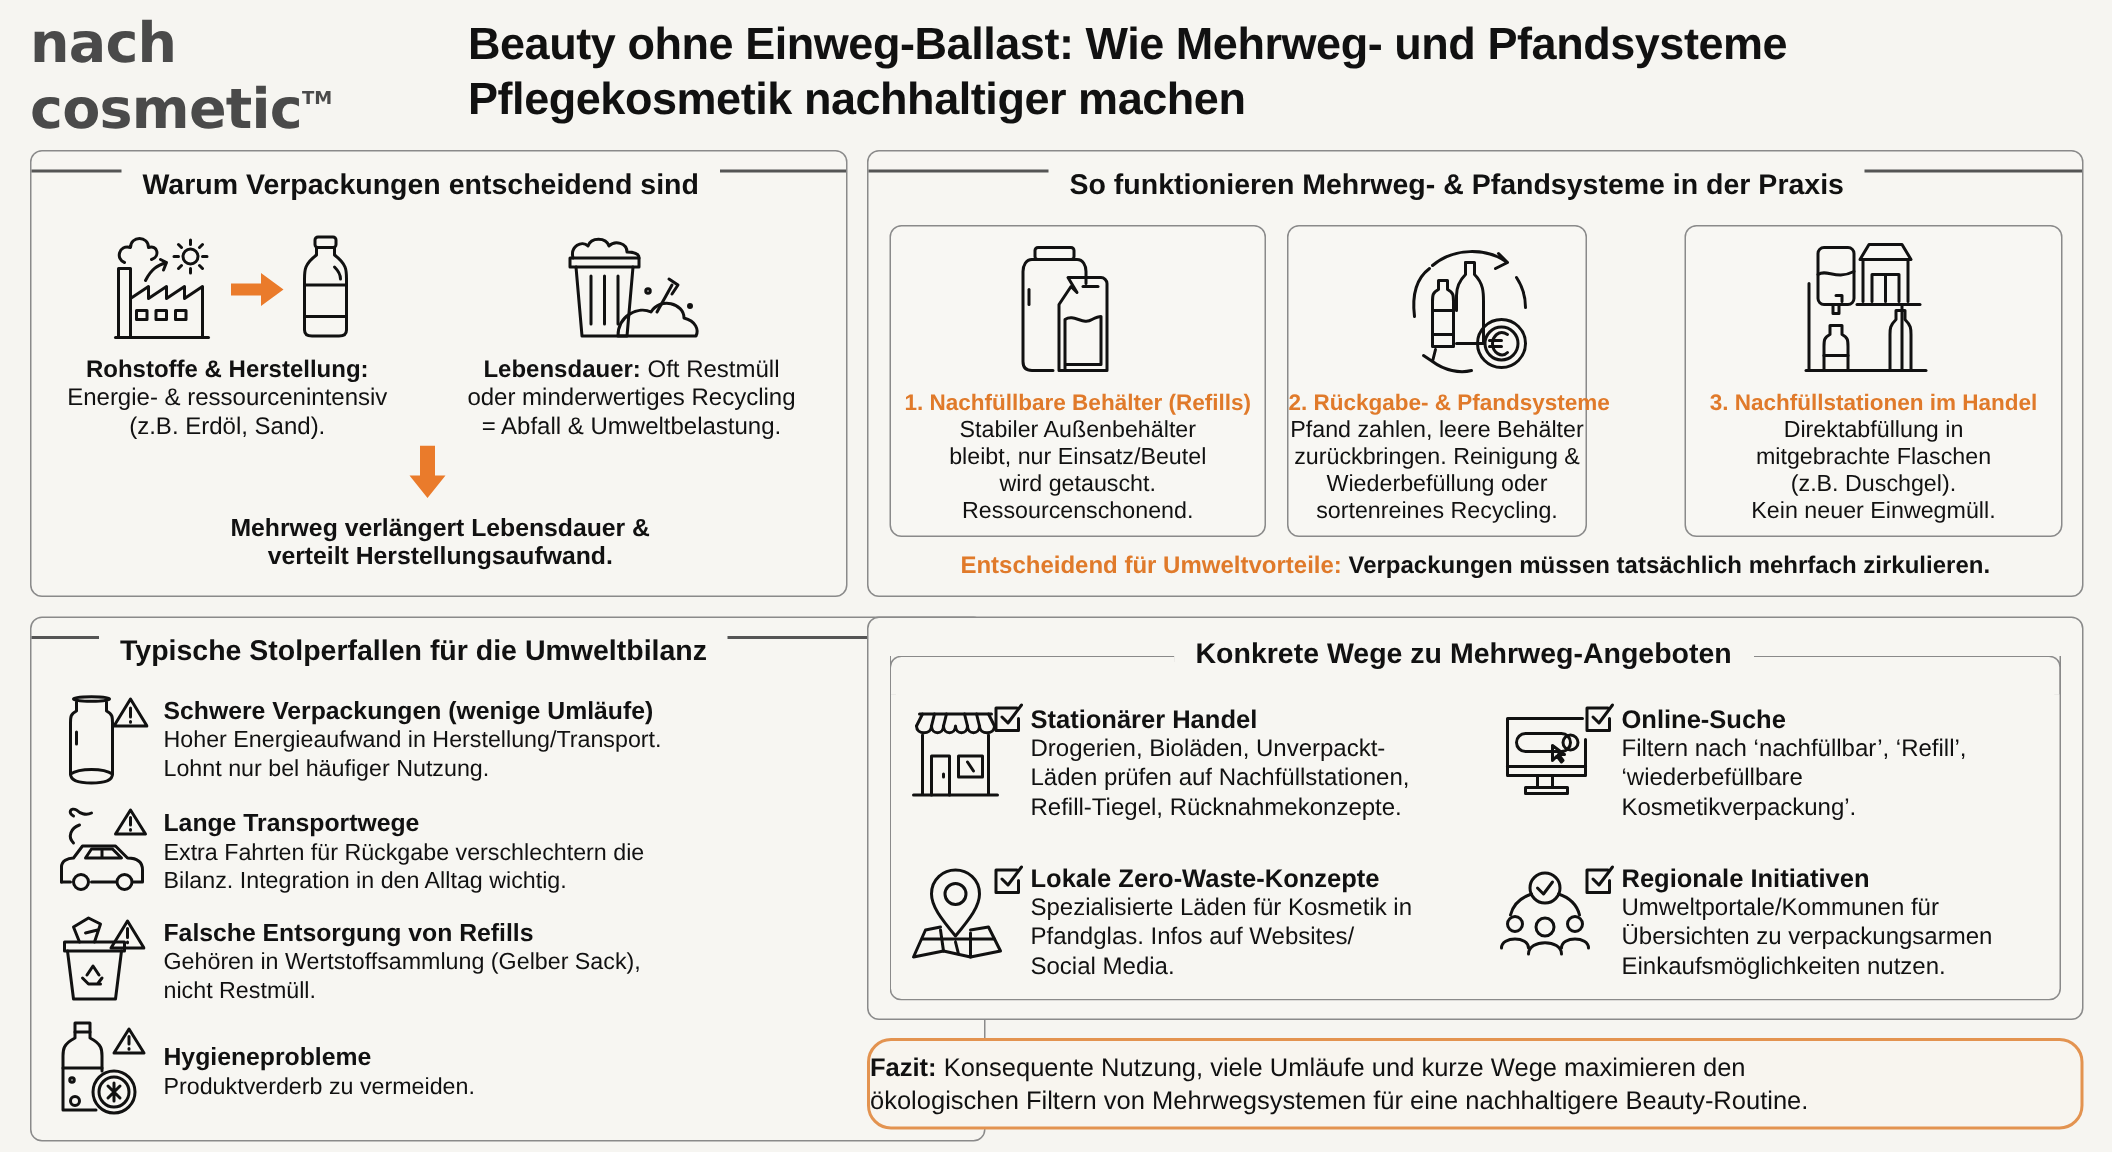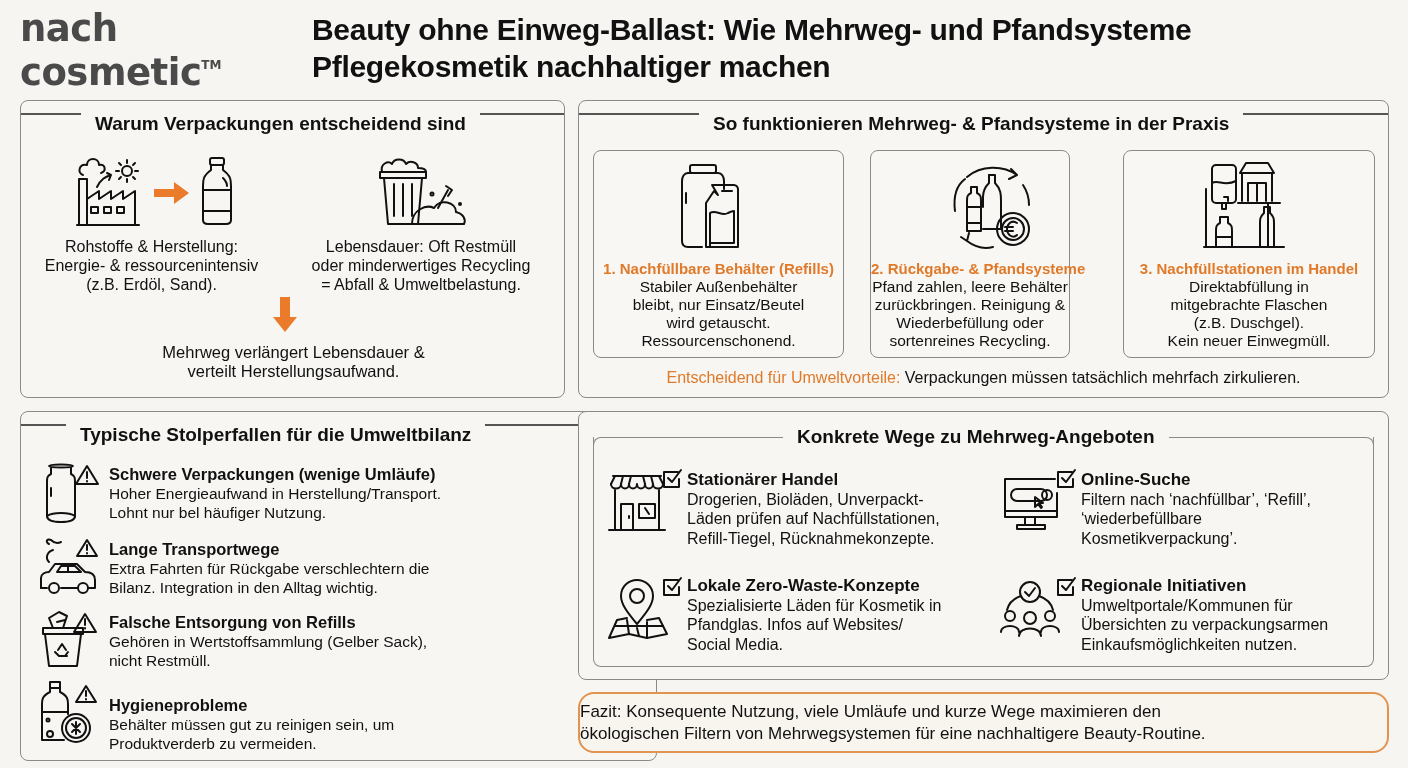--- a/index.html
+++ b/index.html
@@ -28,21 +28,21 @@
   .panel {
     border: 1.5px solid #8a8a8a; border-radius: 8px; background: #f7f6f2;
   }
   .panel-head {
     position: absolute; left: 0; right: 0; top: 12px; height: 26px;
     display: flex; align-items: flex-start; gap: 14px;
   }
   .panel-head .line { flex: 1; height: 1.5px; background: #555; }
   .panel-head .txt { font-weight: bold; font-size: 19px; white-space: nowrap; color: #111; }
   .orange { color: #e07a2a; margin-top: 32px; }
-  .bold { font-weight: normal; }
+  .bold { font-weight: bold; }
   .ctr { text-align: center; }
   svg { display: block; }
   .ic { stroke: #111; stroke-width: 2; fill: none; stroke-linecap: round; stroke-linejoin: round; }
   
   .p1-col { font-size: 16px; line-height: 19px; }
   
   .card {
     border: 1.5px solid #8a8a8a; border-radius: 8px; background: #f8f7f3;
   }
   .card .ct { font-weight: bold; color: #e07a2a; font-size: 15px; line-height: 18px; white-space: nowrap; }
@@ -164,21 +164,21 @@
     </div>
     <div class="abs ctr" style="left:0; right:0; top:109px;">
       <div class="ct">1. Nachfüllbare Behälter (Refills)</div>
       <div class="cd">Stabiler Außenbehälter</div>
       <div class="cd">bleibt, nur Einsatz/Beutel</div>
       <div class="cd">wird getauscht.</div>
       <div class="cd">Ressourcenschonend.</div>
     </div>
   </div>
 
-  <div class="abs card" style="left:279px; top:49px; width:200px; height:208px;margin-left:12px;">
+  <div class="abs card" style="left:279px; top:49px; width:200px; height:208px;">
     <div class="abs" style="left:76px; top:10px;">
       <svg width="92" height="90" viewBox="0 0 92 90" class="ic">
         <path d="M20 16 C34 4 56 4 70 14 M64 8 L70 14 L62 18"></path>
         <path d="M8 50 C6 34 10 24 18 18"></path>
         <path d="M76 24 C80 30 82 36 82 44"></path>
         <path d="M20 80 C28 86 38 88 46 86 M20 80 L14 76 M20 80 L22 72"></path>
         <path d="M24 26 H30 V32 C34 34 34 36 34 40 V70 H20 V40 C20 36 20 34 24 32 Z"></path>
         <path d="M20 46 H34 M20 62 H34"></path>
         <path d="M42 14 H48 V22 C54 28 54 34 54 40 V68 H36"></path>
         <path d="M42 14 V22 C38 26 36 30 36 36 V46"></path>
@@ -293,21 +293,20 @@
         <circle cx="12" cy="54" r="3"></circle>
       <circle cx="38" cy="48" r="14"></circle>
         <circle cx="38" cy="48" r="10"></circle>
       <path d="M34 44 L42 52 M42 44 L34 52 M38 42 V54"></path>
       <path d="M48 6 L58 22 H38 Z"></path>
         <path d="M48 11 V16 M48 19 V19.5"></path>
     </svg>
   </div>
   <div class="abs pit" style="left:88px; top:284px; width:440px;">
     <div class="h">Hygieneprobleme</div>
-    <div>Behälter müssen gut zu reinigen sein, um</div>
     <div>Produktverderb zu vermeiden.</div>
   </div>
 </div>
 
 <div class="abs panel" style="left:578px; top:411px; width:811px; height:269px;">
   <div class="abs" style="left:14px; top:25px; right:14px; bottom:12px; border:1.5px solid #8a8a8a; border-top:none; border-radius:0 0 8px 8px;"></div>
   <div class="abs" style="left:14px; top:12px; right:14px; height:26px; display:flex; align-items:center; gap:14px;">
     <div style="flex:0 0 190px; height:26px; border-top:1.5px solid #8a8a8a; border-left:1.5px solid #8a8a8a; border-top-left-radius:8px; margin-top:26px;"></div>
     <div class="txt" style="font-weight:bold; font-size:19px; white-space:nowrap;">Konkrete Wege zu Mehrweg-Angeboten</div>
     <div style="flex:1; height:26px; border-top:1.5px solid #8a8a8a; border-right:1.5px solid #8a8a8a; border-top-right-radius:8px; margin-top:26px;"></div>

